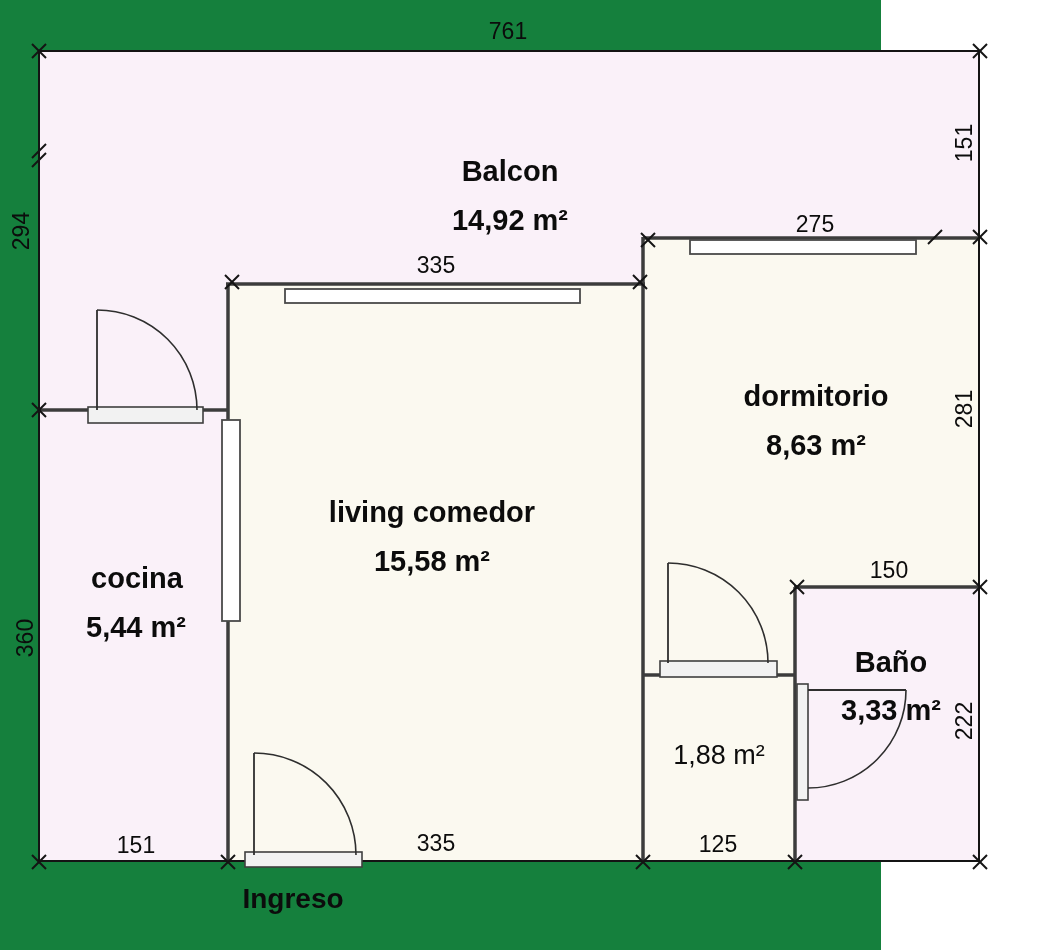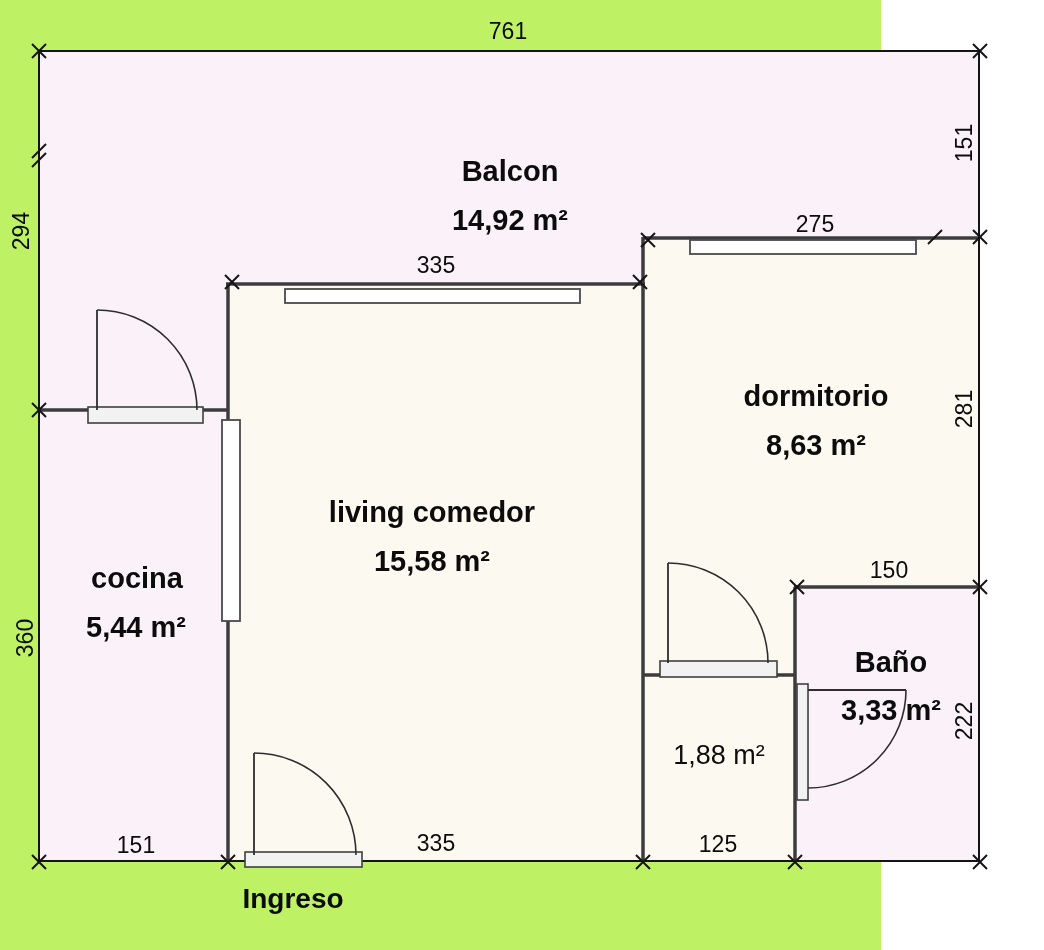--- a/index.html
+++ b/index.html
@@ -1,16 +1,16 @@
 <!DOCTYPE html>
 <html style="--room-pink: #faf1f9; --room-cream: #fbf9f0; --wall: #3c3c3c; --outline: #141414;"><head>
 <meta charset="utf-8">
 <style>
   html,body{margin:0;padding:0;background:#ffffff;}
-  .stage{position:relative;width:881px;height:950px;background:#bef264;
+  .stage{position:relative;width:881px;height:950px;background:#15803d;
          font-family:"Liberation Sans","DejaVu Sans",sans-serif;}
   svg{display:block;}
   text{fill:#0c0c0c;}
   .dim{font-size:23px;font-weight:400;letter-spacing:0px;}
   .room{font-size:29px;font-weight:700;}
   .room-light{font-size:27px;font-weight:400;}
   .entrance{font-size:28px;font-weight:700;}
   .fill-pink{fill:var(--room-pink);}
   .fill-cream{fill:var(--room-cream);}
   .outer{stroke:var(--outline);stroke-width:2;fill:none;}

